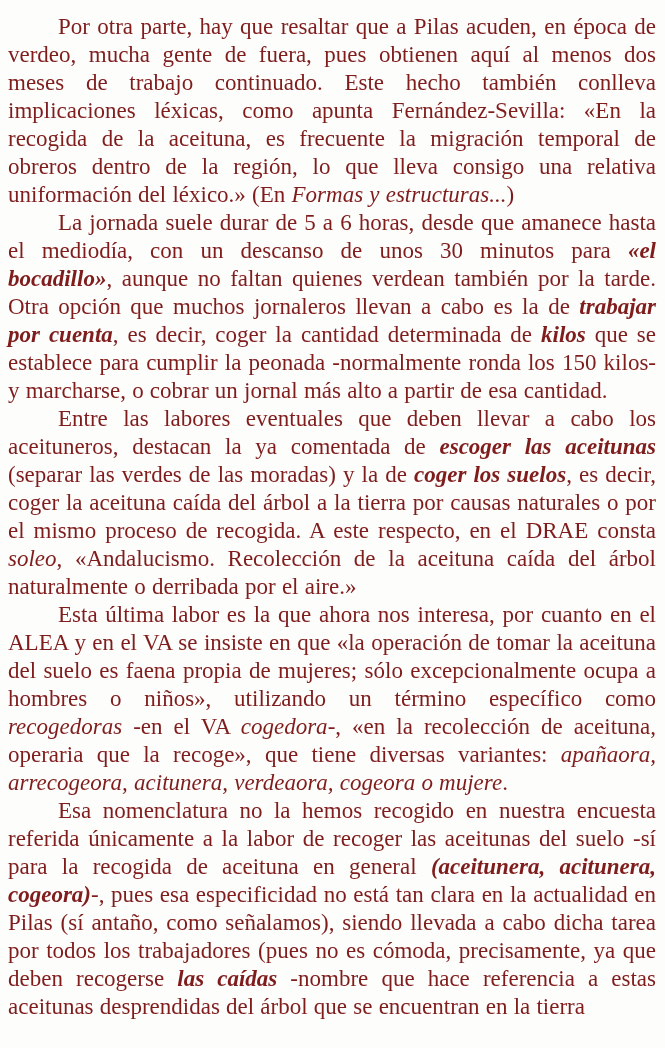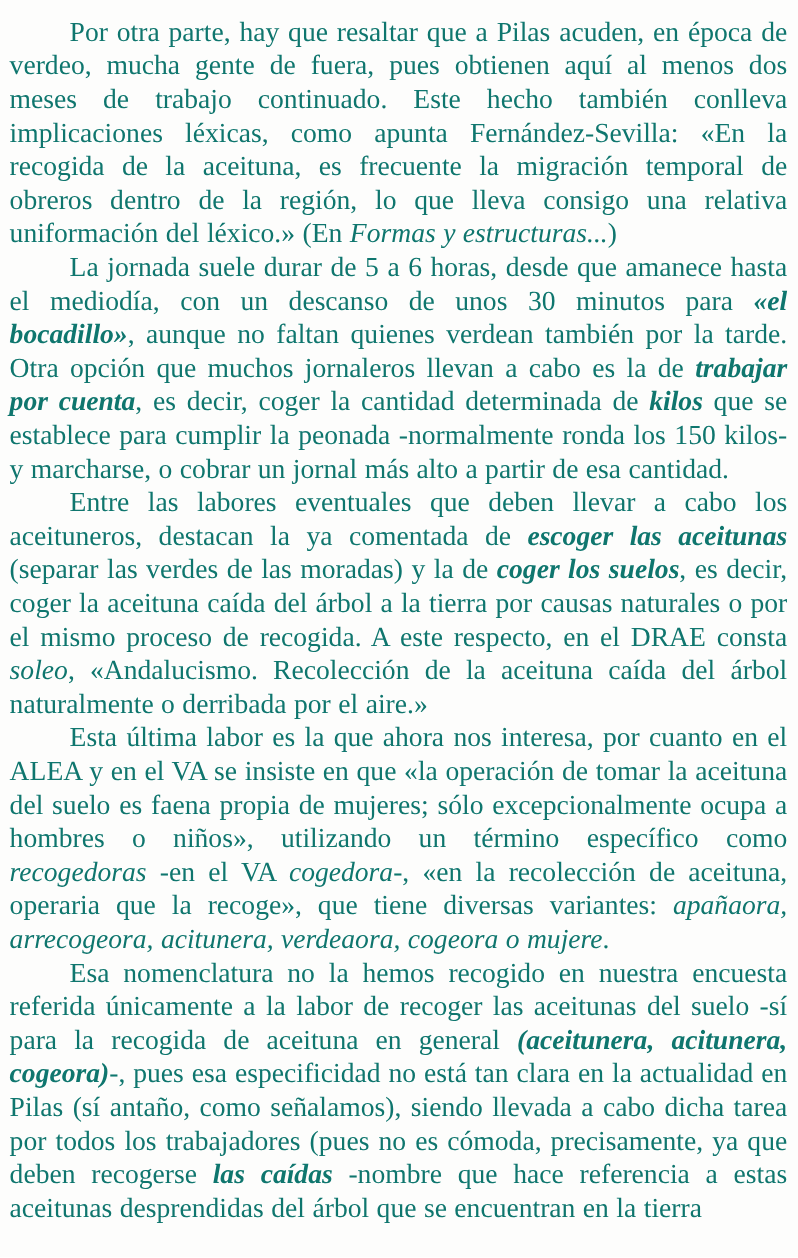--- a/index.html
+++ b/index.html
@@ -6,21 +6,21 @@
     margin: 0;
     padding: 0;
     background: #ffffff;
   }
   .page {
     position: relative;
     width: 665px;
     height: 1048px;
     box-sizing: border-box;
     background: #fdfdfc;
-    color: #0f766e;
+    color: #7f1d1d;
     padding: 13px 9px 0 8px;
     overflow: hidden;
     font-family: "Liberation Serif", "DejaVu Serif", serif;
     font-size: 23px;
     line-height: 28px;
   }
   .page-text p.para {
     margin: 0;
     padding: 0;
     text-align: justify;

